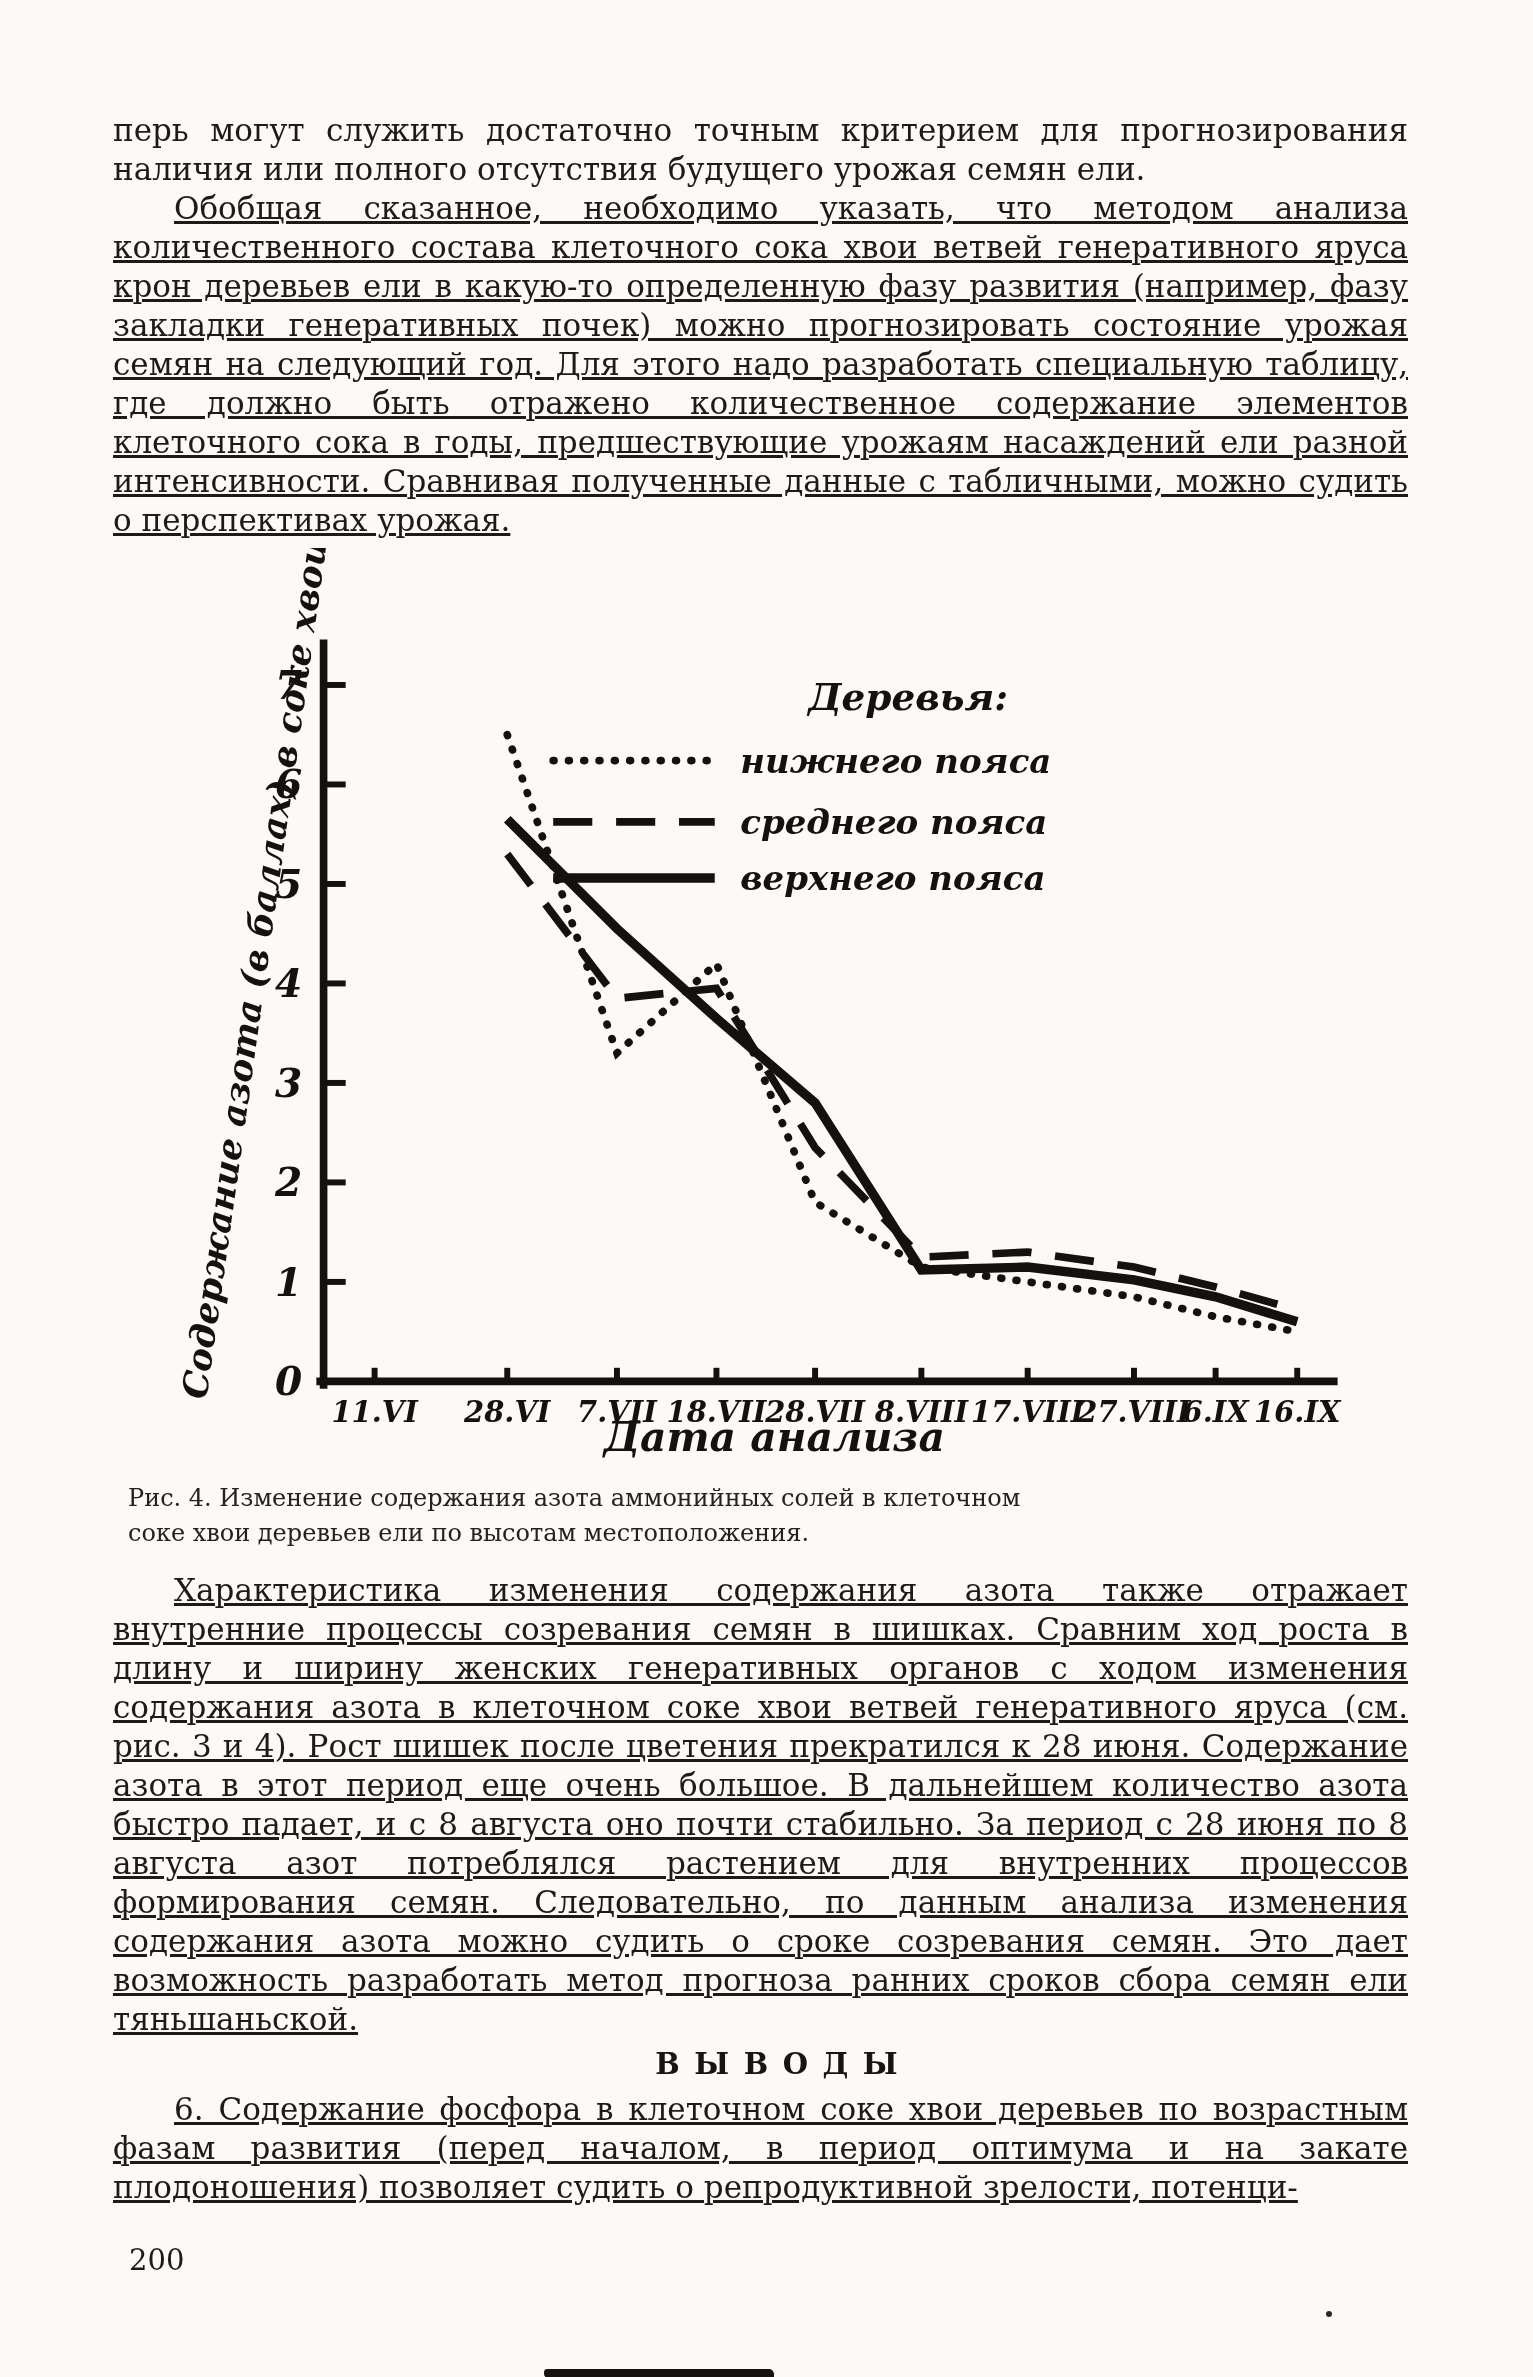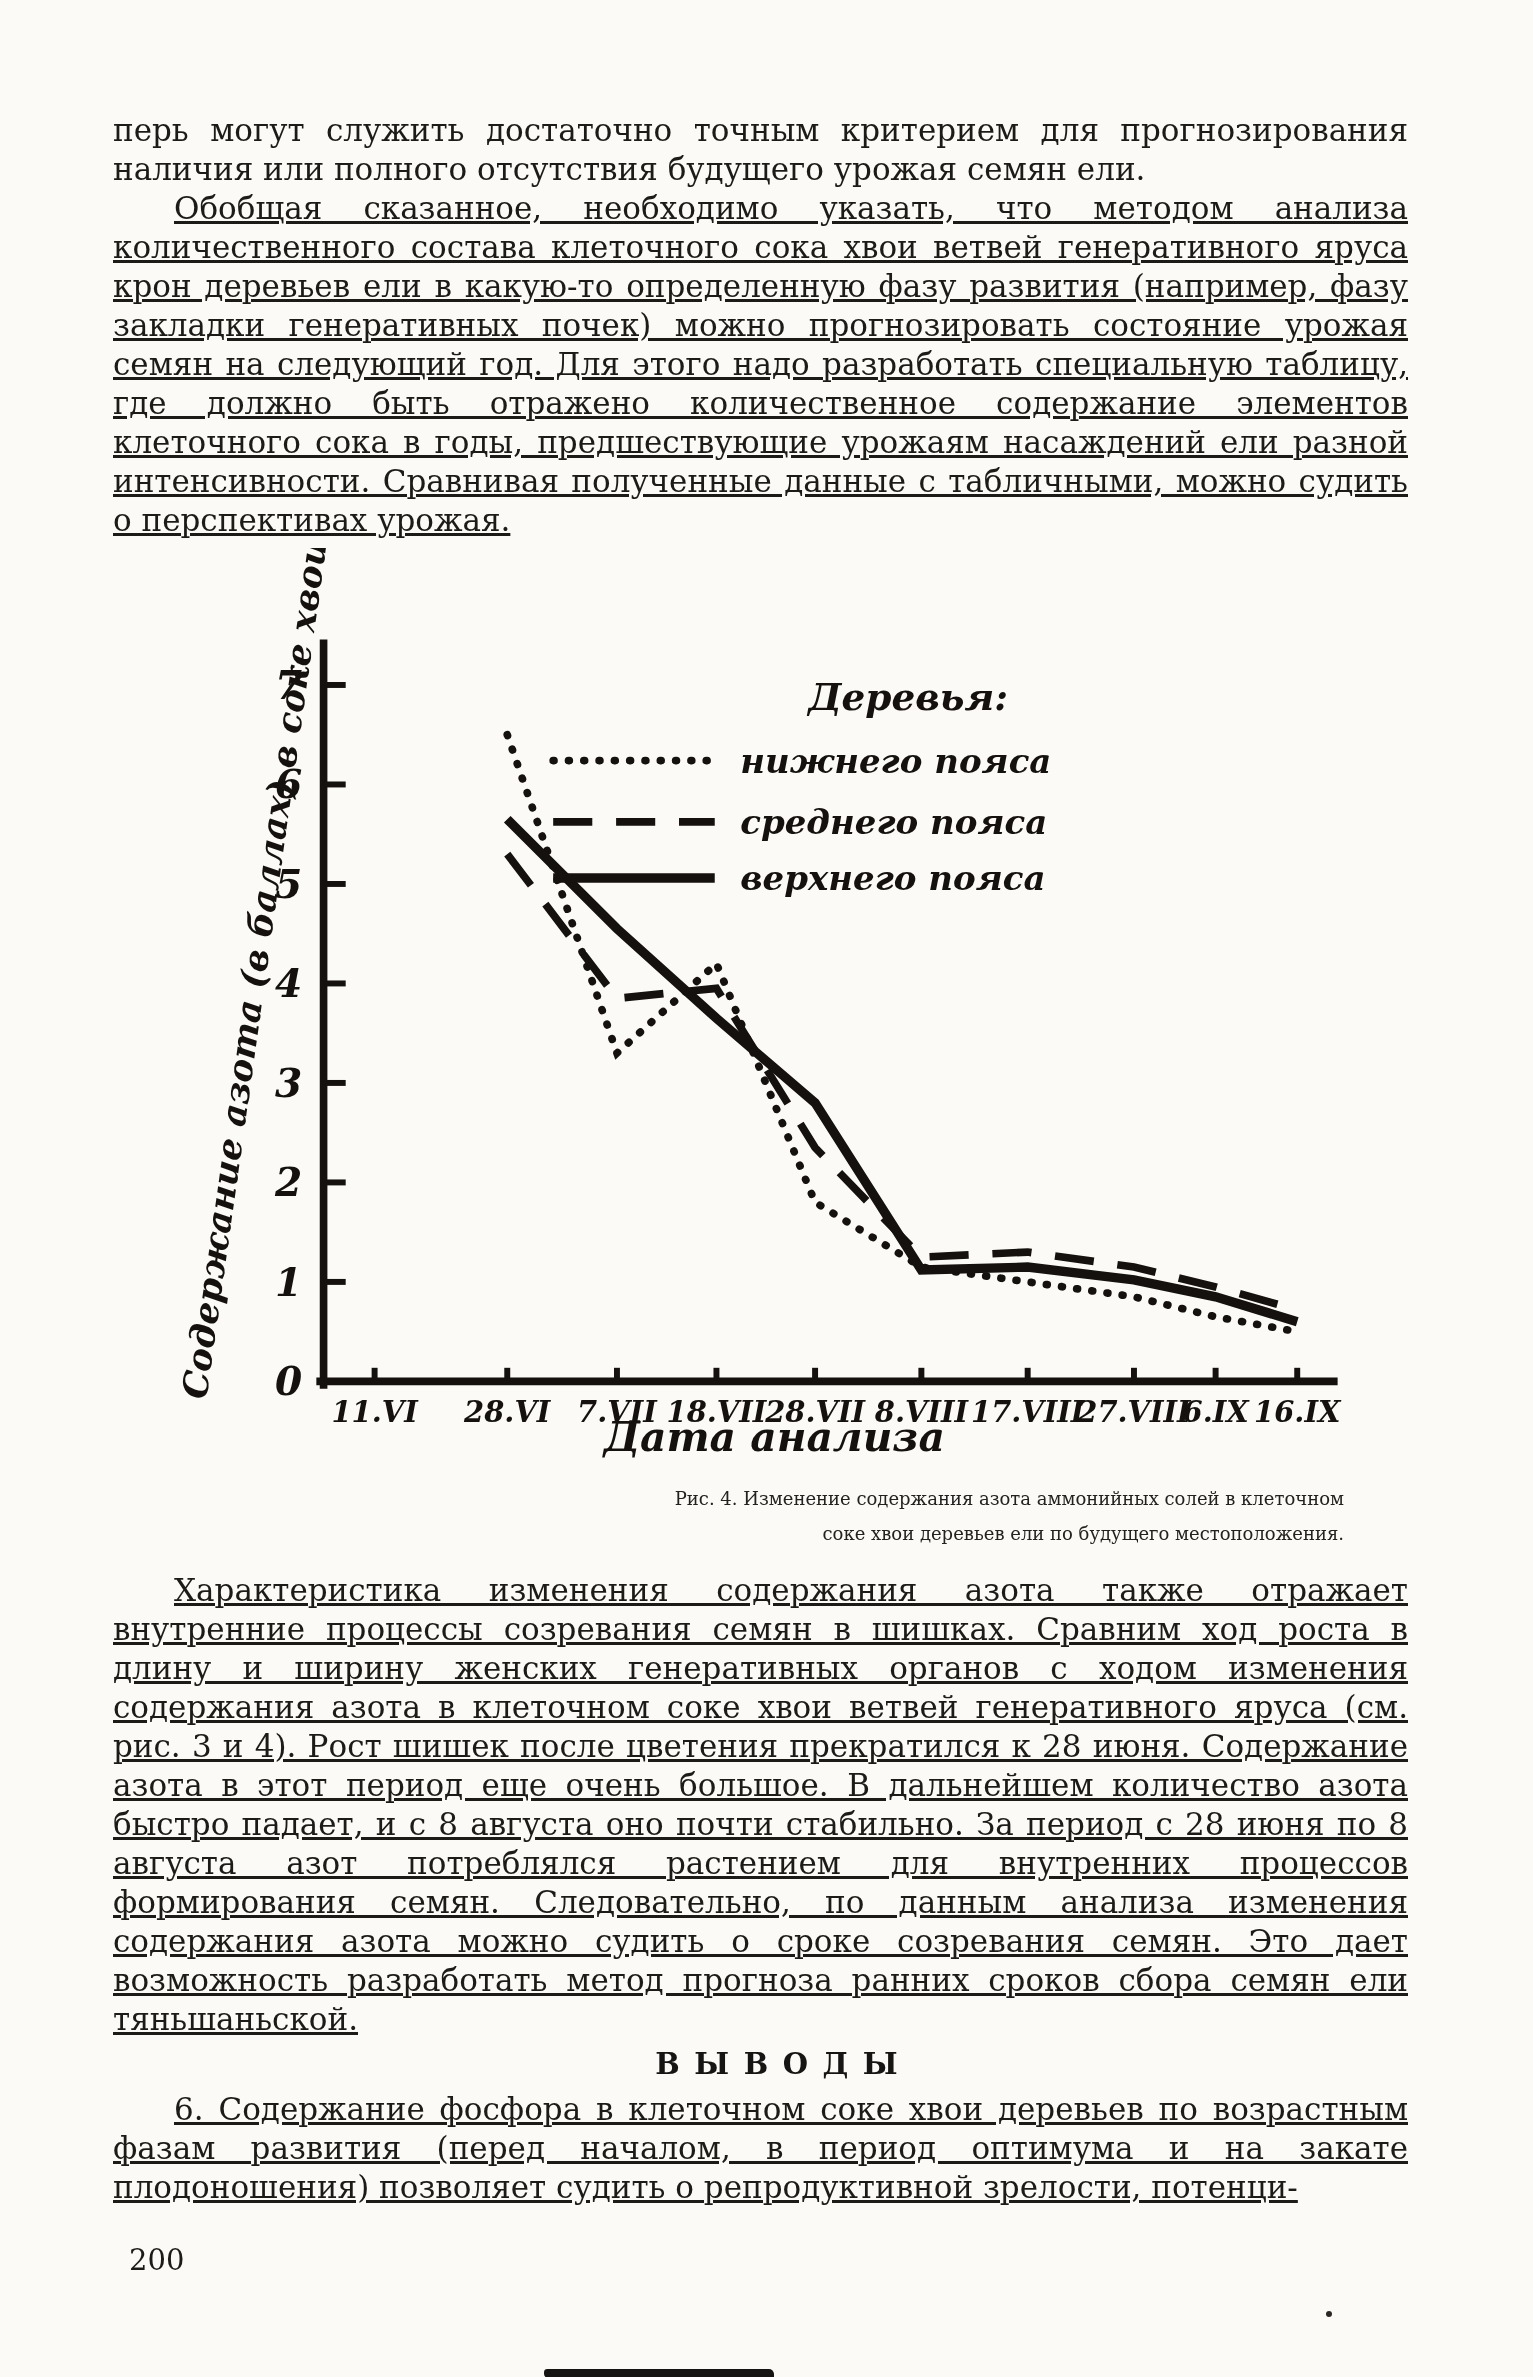--- a/index.html
+++ b/index.html
@@ -10,21 +10,21 @@
   }
   .body-text{
     position:absolute; left:113px; width:1295px; margin:0;
     font-size:31px; line-height:39px; text-align:justify;
     color:#1d1b18;
   }
   .indent{ text-indent:61px;text-decoration:underline; }
   .figure-wrap{ position:absolute; left:128px; top:548px; width:1216px; height:910px; }
   .caption{
     position:absolute; left:128px; top:1481px; width:1216px;
-    font-size:18px; line-height:35px; text-align:right; color:#242220;
+    font-size:24px; line-height:35px; text-align:left; color:#242220;
   }
   .caption span{ display:block; }
   .section-heading{
     position:absolute; left:113px; top:2031px; width:1295px; margin:16px;
     font-size:29px; font-weight:bold; text-align:center;
     letter-spacing:0.5em; text-indent:0.5em; color:#171513;
   }
   .page-number{
     position:absolute; left:129px; top:2243px;
     font-size:29px; color:#1d1b18;
@@ -122,21 +122,21 @@
         <text class="legend-label" x="720" y="402">верхнего пояса</text>
       </g>
 
       <text class="axis-title" x="760" y="1062">Дата анализа</text>
       <text class="y-axis-title" transform="translate(92 1002) rotate(-82)">Содержание азота (в баллах) в соке хвои</text>
     </svg>
   </div>
 
   <div class="caption">
     <span>Рис. 4. Изменение содержания азота аммонийных солей в клеточном</span>
-    <span>соке хвои деревьев ели по будущего местоположения.</span>
+    <span>соке хвои деревьев ели по высотам местоположения.</span>
   </div>
 
   <p class="body-text indent" style="top:1571px;">Характеристика изменения содержания азота также отражает внутренние процессы созревания семян в шишках. Сравним ход роста в длину и ширину женских генеративных органов с ходом изменения содержания азота в клеточном соке хвои ветвей генеративного яруса (см. рис. 3 и 4). Рост шишек после цветения прекратился к 28 июня. Содержание азота в этот период еще очень большое. В дальнейшем количество азота быстро падает, и с 8 августа оно почти стабильно. За период с 28 июня по 8 августа азот потреблялся растением для внутренних процессов формирования семян. Следовательно, по данным анализа изменения содержания азота можно судить о сроке созревания семян. Это дает возможность разработать метод прогноза ранних сроков сбора семян ели тяньшаньской.</p>
 
   <h2 class="section-heading">ВЫВОДЫ</h2>
 
   <p class="body-text indent" style="top:2090px;">6. Содержание фосфора в клеточном соке хвои деревьев по возрастным фазам развития (перед началом, в период оптимума и на закате плодоношения) позволяет судить о репродуктивной зрелости, потенци-</p>
 
   <div class="page-number">200</div>
 

